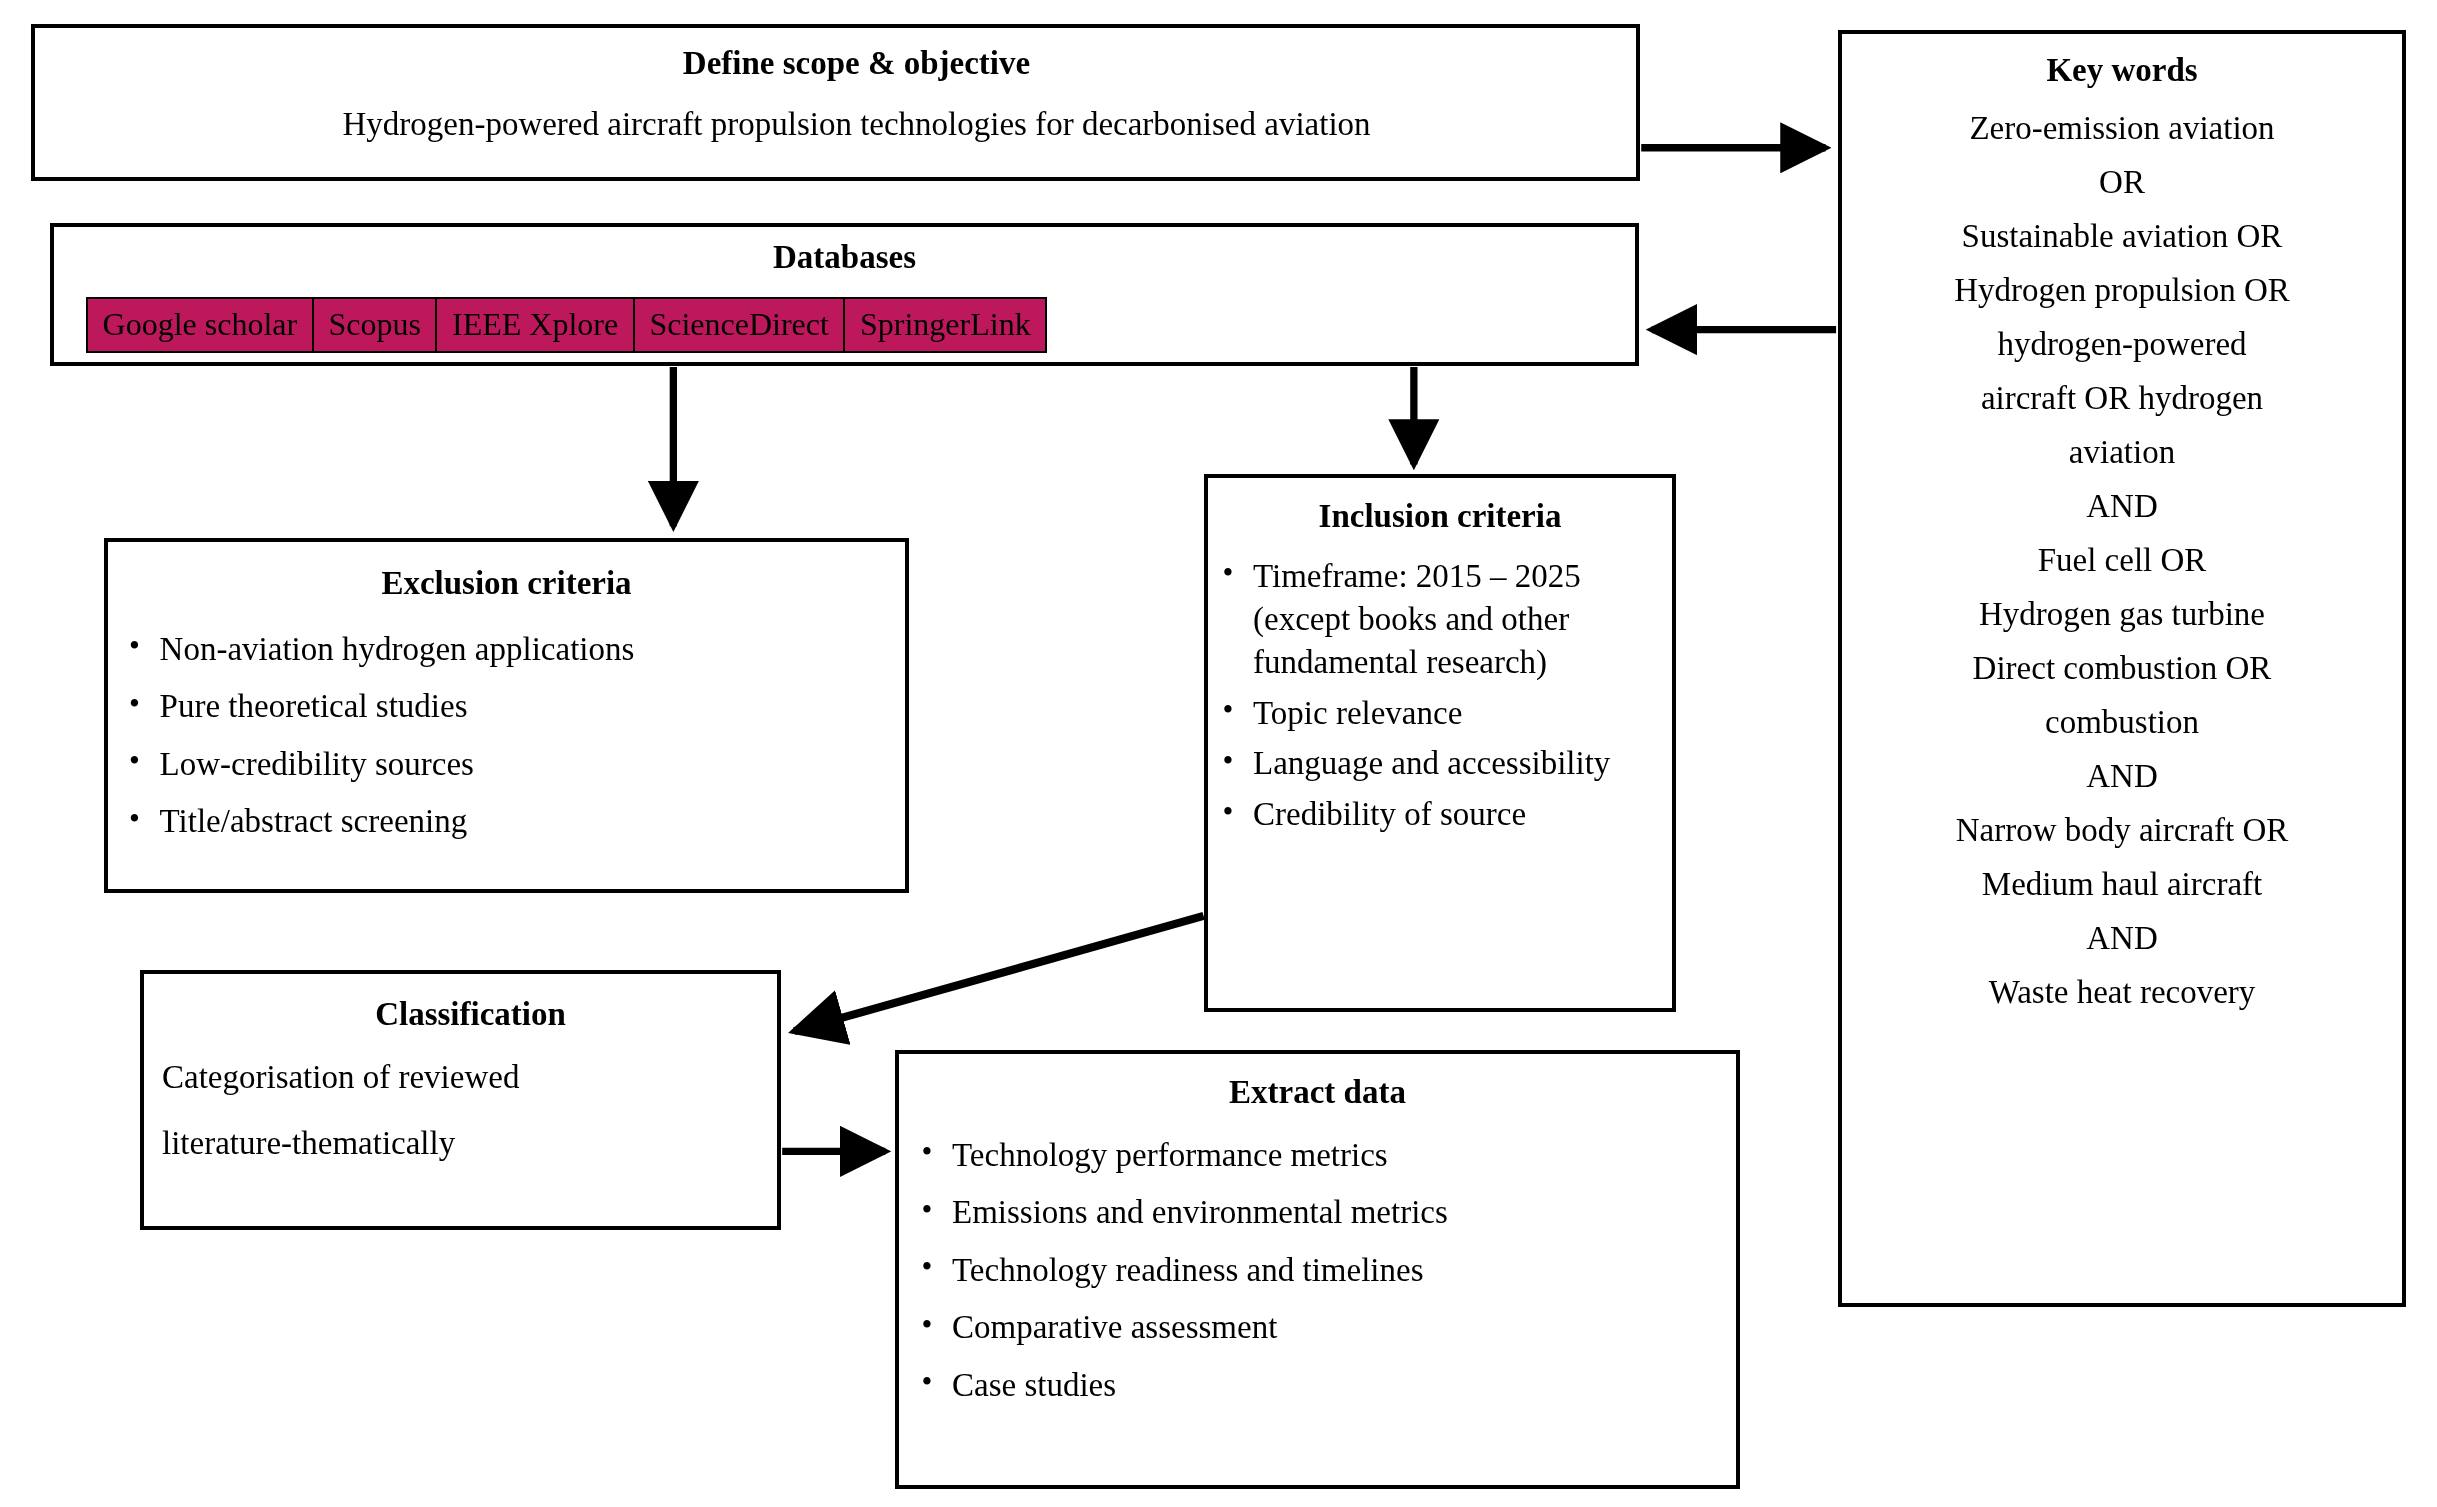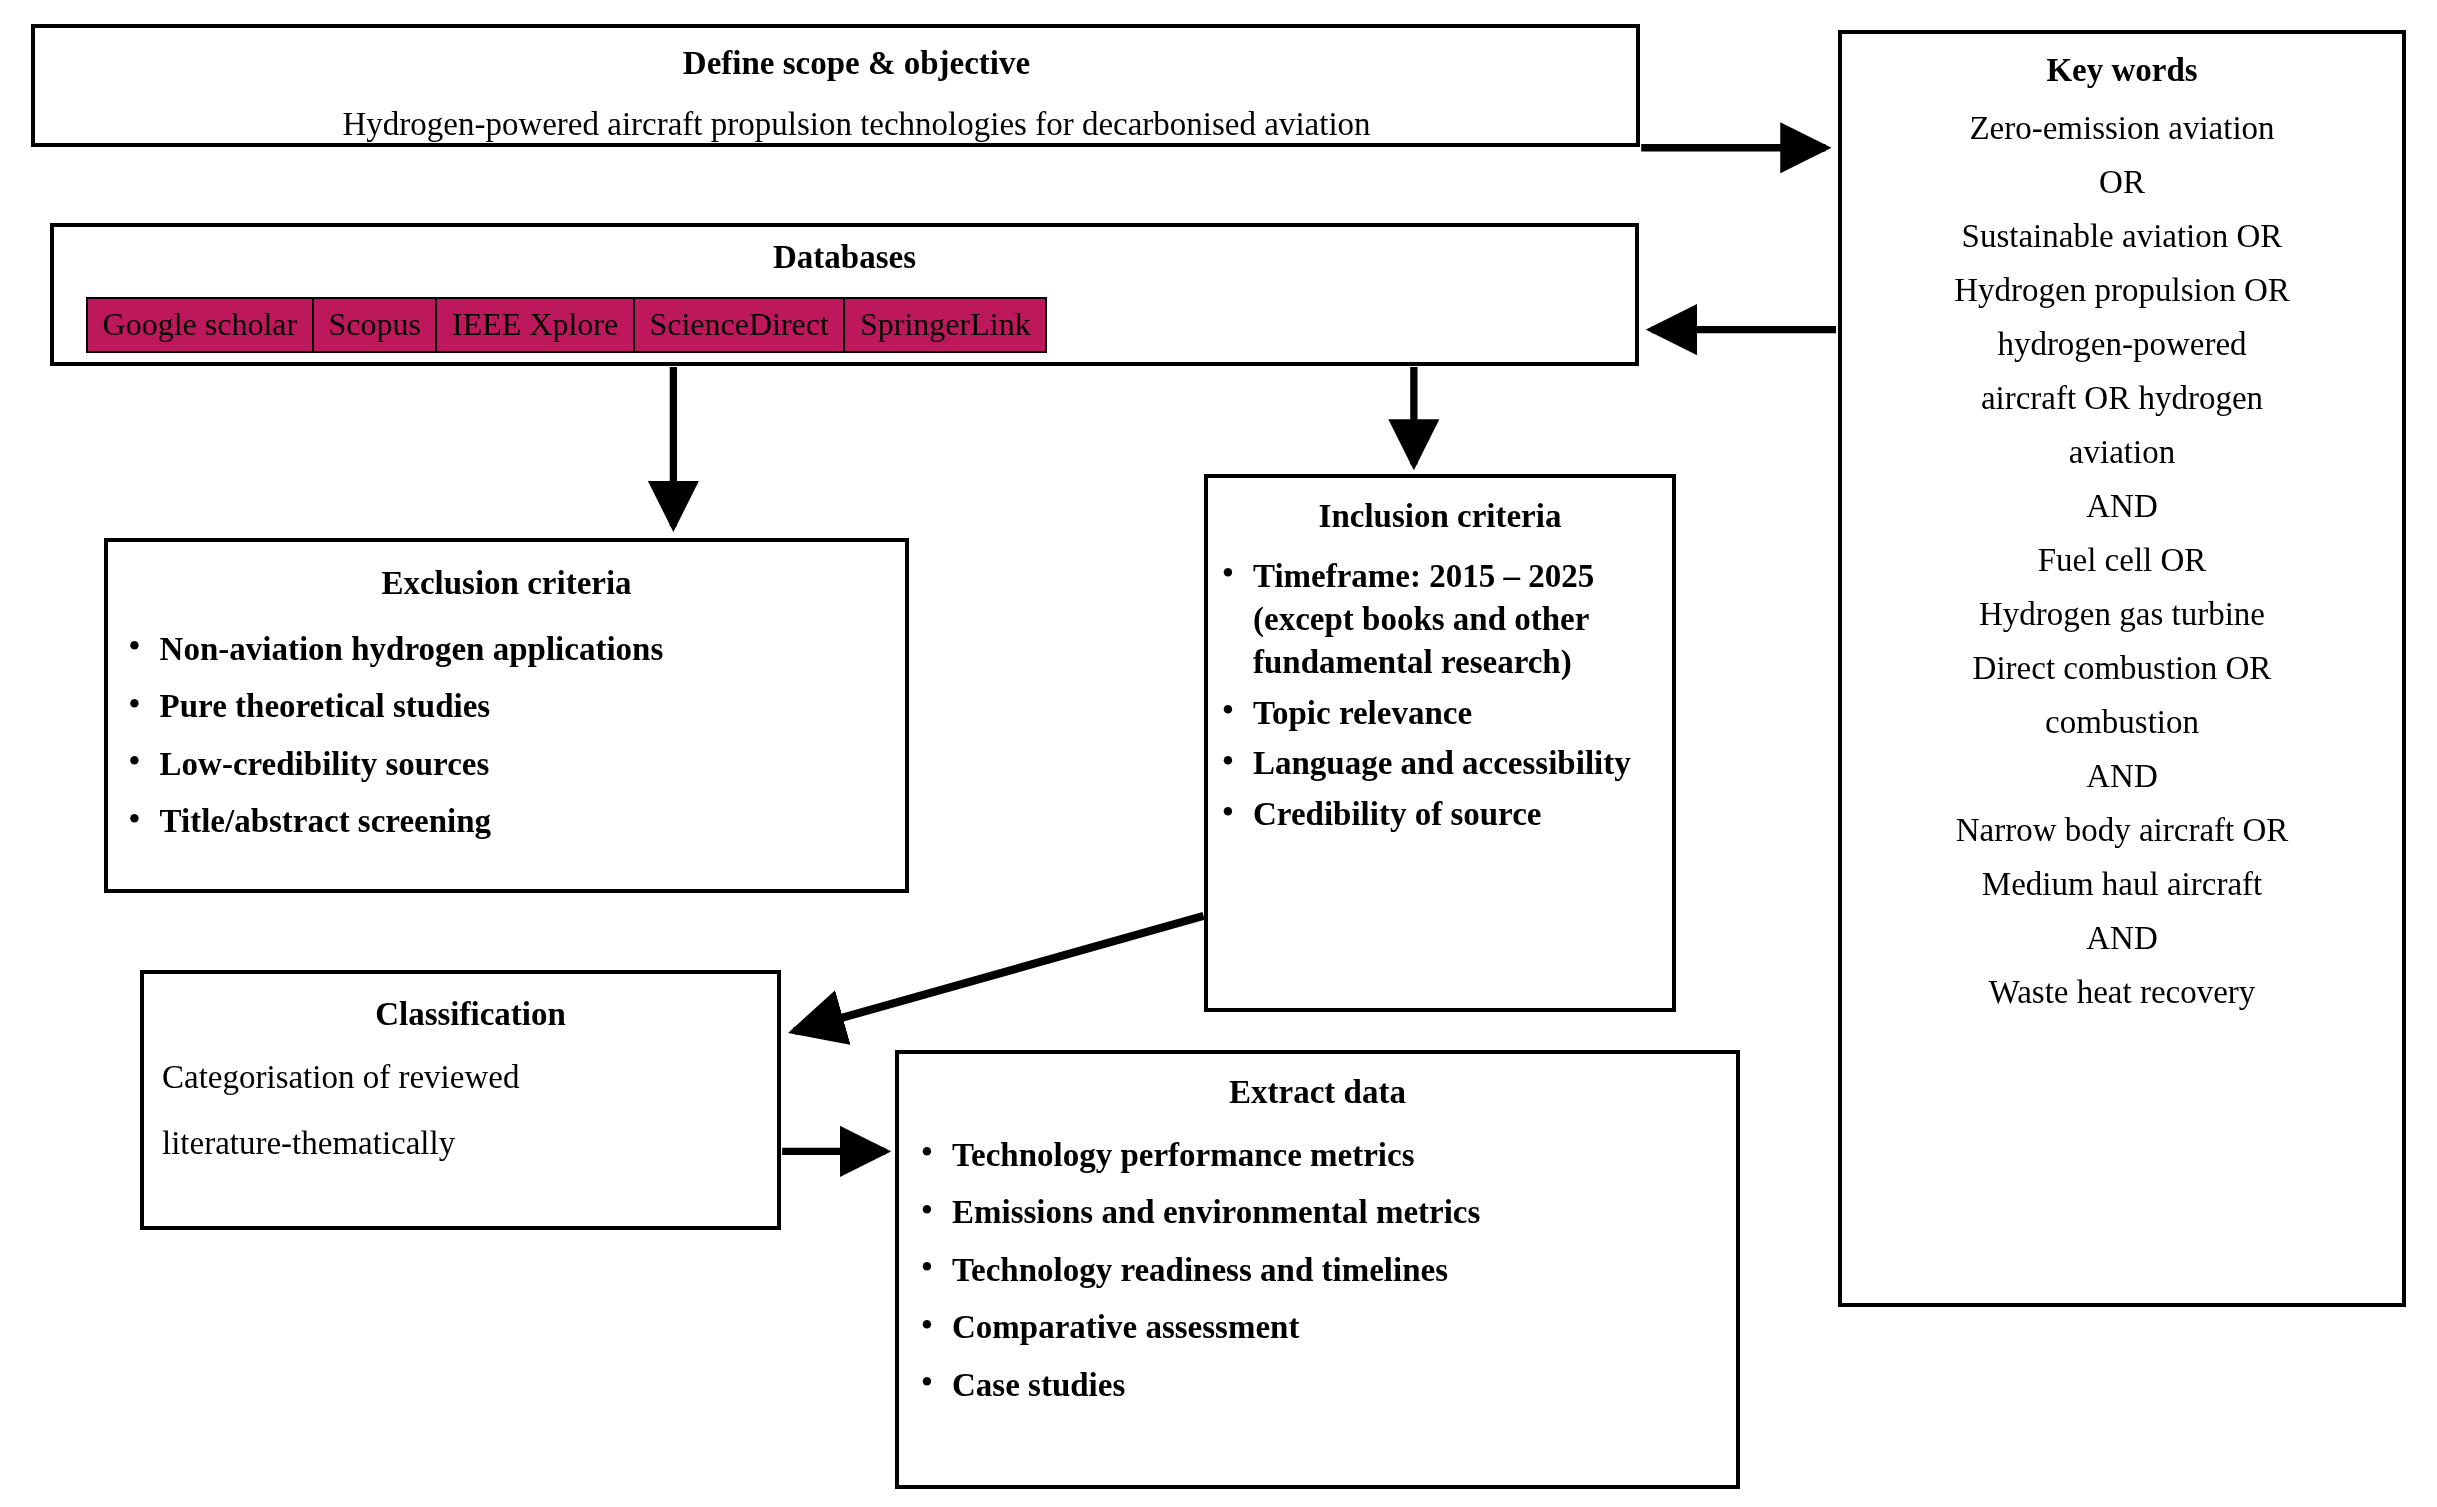--- a/index.html
+++ b/index.html
@@ -38,33 +38,32 @@
     list-style: none;
     margin: 0;
     padding: 0;
   }
   ul.bullets li {
     position: relative;
     font-size: 33px;
     line-height: 1.30;
     padding-left: 37px;
     margin: 0 0 4.9px 0;
-    font-weight: bold;
   }
   ul.bullets li::before {
     content: "\2022";
     position: absolute;
     left: 6.5px;
     top: -1.6px;
     font-size: 31px;
     line-height: 1.30;
   }
 
   
-  #box-define { left: 31px; top: 24px; width: 1609px; height: 123px; padding-left: 42px; }
+  #box-define { left: 31px; top: 24px; width: 1609px; height: 157px; padding-left: 42px; }
   #box-define .box-title { margin-top: 14.6px; }
   #box-define .box-sub { margin-top: 18px; }
 
   
   #box-databases { left: 50px; top: 223px; width: 1589px; height: 143px; font-family: Liberation Serif, serif; }
   #box-databases .box-title { margin-top: 9.7px; }
   .db-row {
     position: absolute;
     left: 32px;
     top: 70px;

